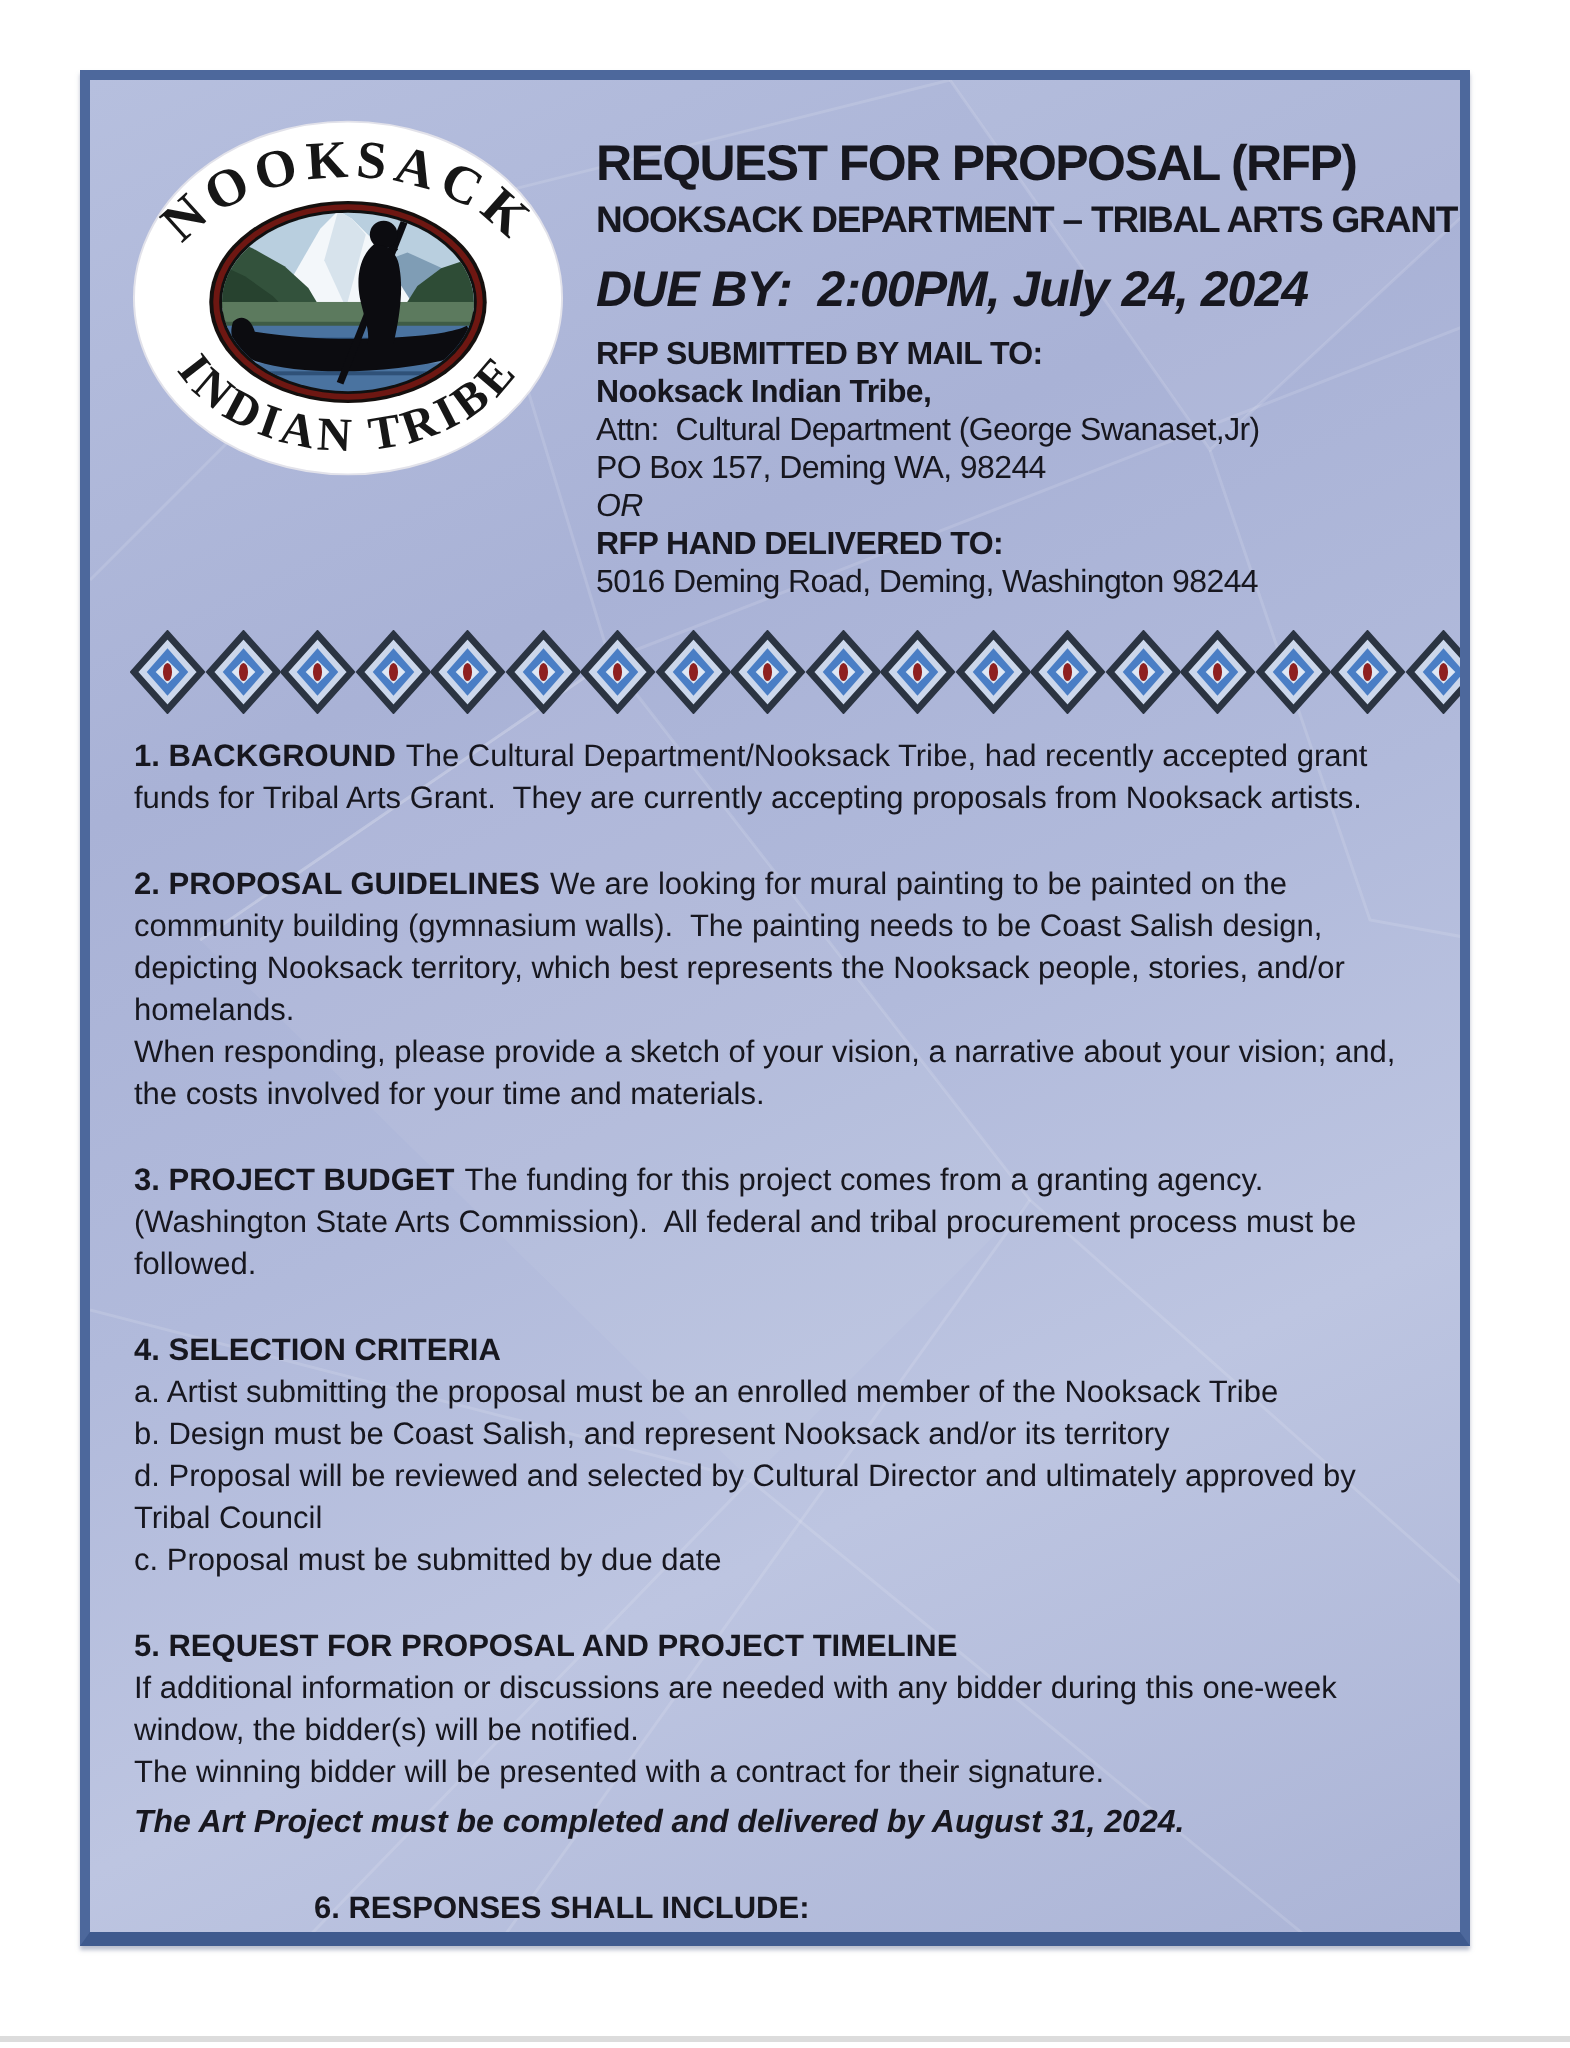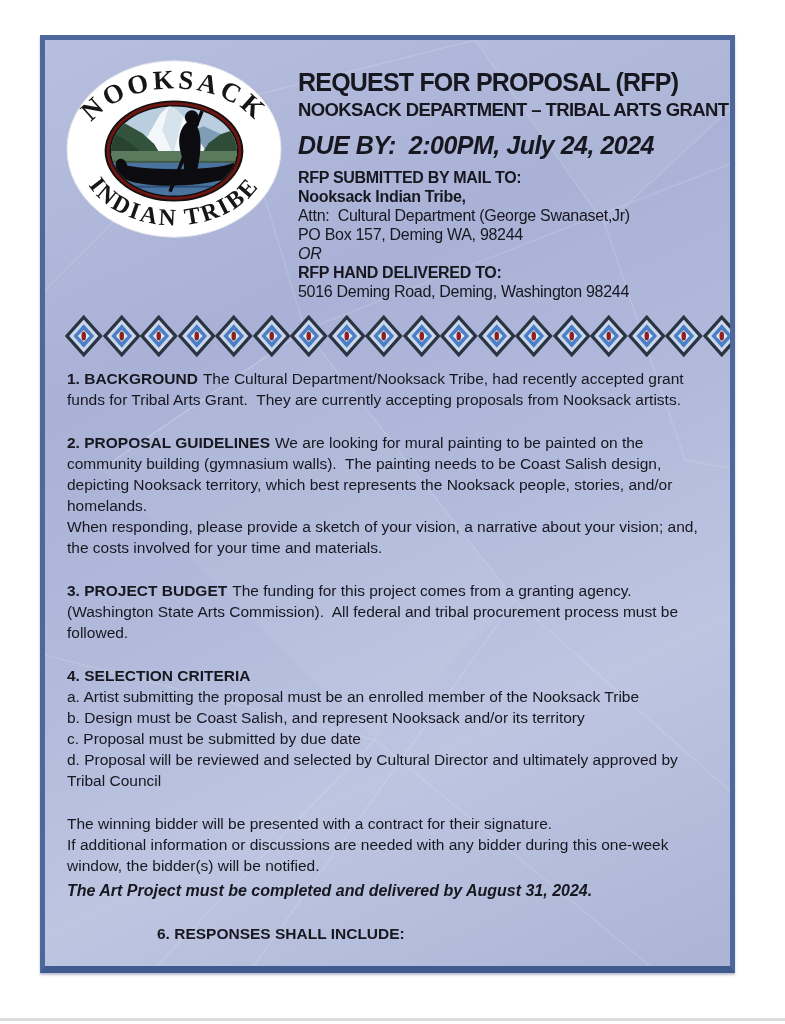--- a/index.html
+++ b/index.html
@@ -210,27 +210,28 @@
       </div>
 
       <div class="section">
         <span class="lead">3. PROJECT BUDGET</span><span class="runtext">The funding for this project comes from a granting agency. (Washington State Arts Commission).  All federal and tribal procurement process must be followed.</span>
       </div>
 
       <div class="section">
         <div class="sec-head">4. SELECTION CRITERIA</div>
         <div>a. Artist submitting the proposal must be an enrolled member of the Nooksack Tribe</div>
         <div>b. Design must be Coast Salish, and represent Nooksack and/or its territory</div>
+        <div>d. Proposal will be reviewed and selected by Cultural Director and ultimately approved by Tribal Council</div>
         <div>c. Proposal must be submitted by due date</div>
-        <div>d. Proposal will be reviewed and selected by Cultural Director and ultimately approved by Tribal Council</div>
-      </div>
-
-      <div class="section">
+      </div>
+
+      <div class="section">
+        <div class="sec-head">5. REQUEST FOR PROPOSAL AND PROJECT TIMELINE</div>
+        <div>If additional information or discussions are needed with any bidder during this one-week window, the bidder(s) will be notified.</div>
         <div>The winning bidder will be presented with a contract for their signature.</div>
-        <div>If additional information or discussions are needed with any bidder during this one-week window, the bidder(s) will be notified.</div>
         <div class="emph">The Art Project must be completed and delivered by August 31, 2024.</div>
       </div>
 
       <div class="section indent">
         <div class="sec-head">6. RESPONSES SHALL INCLUDE:</div>
 
       </div>
 
     </div>
   </div>

